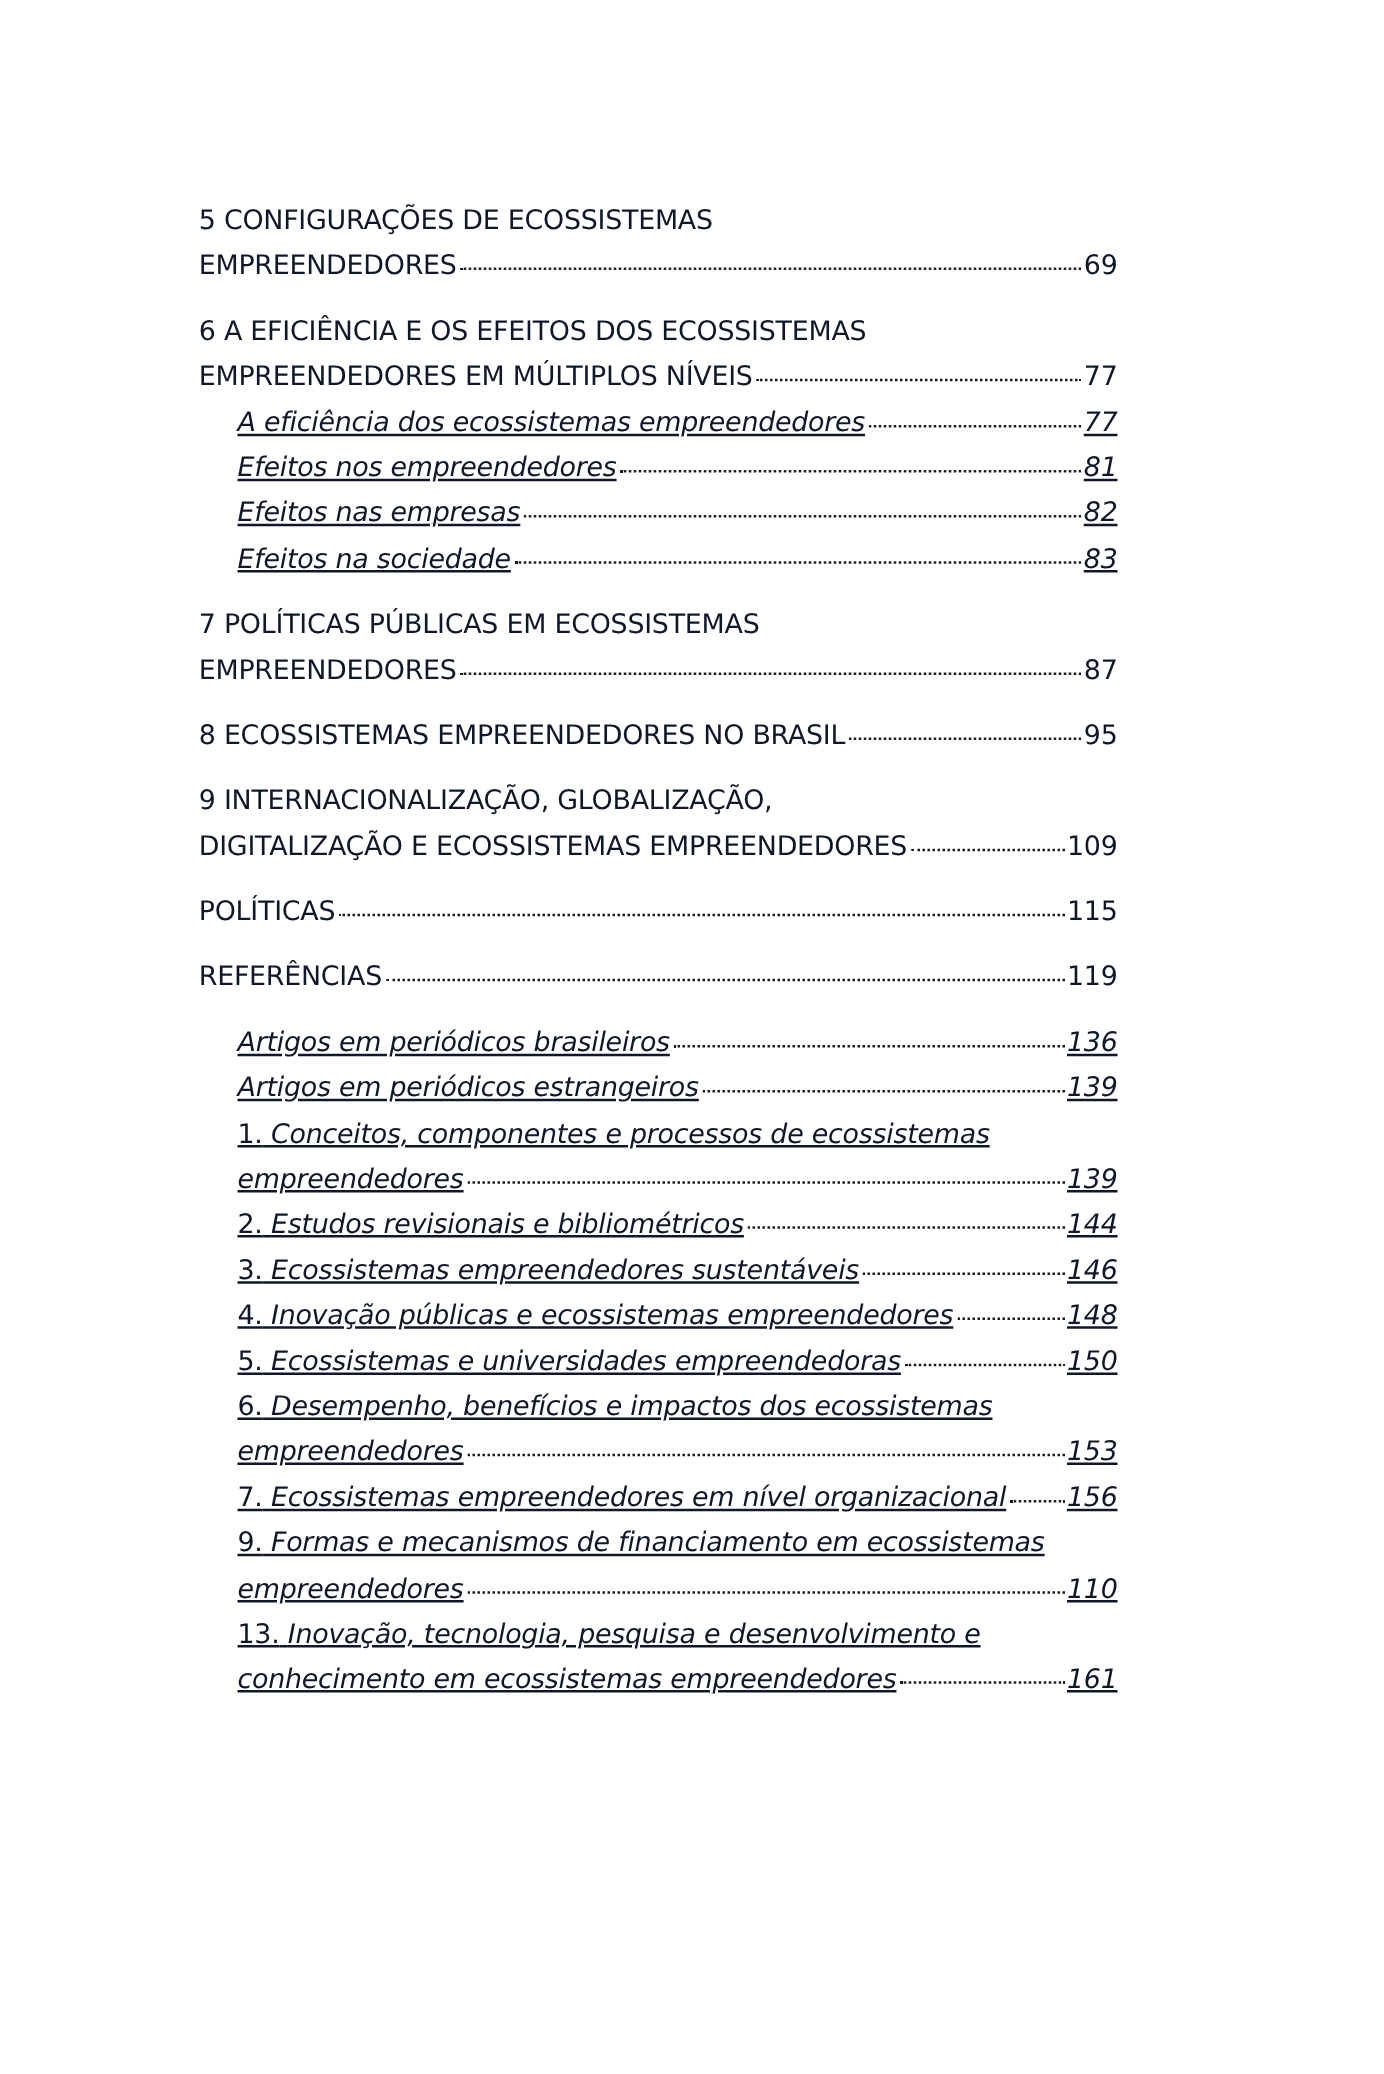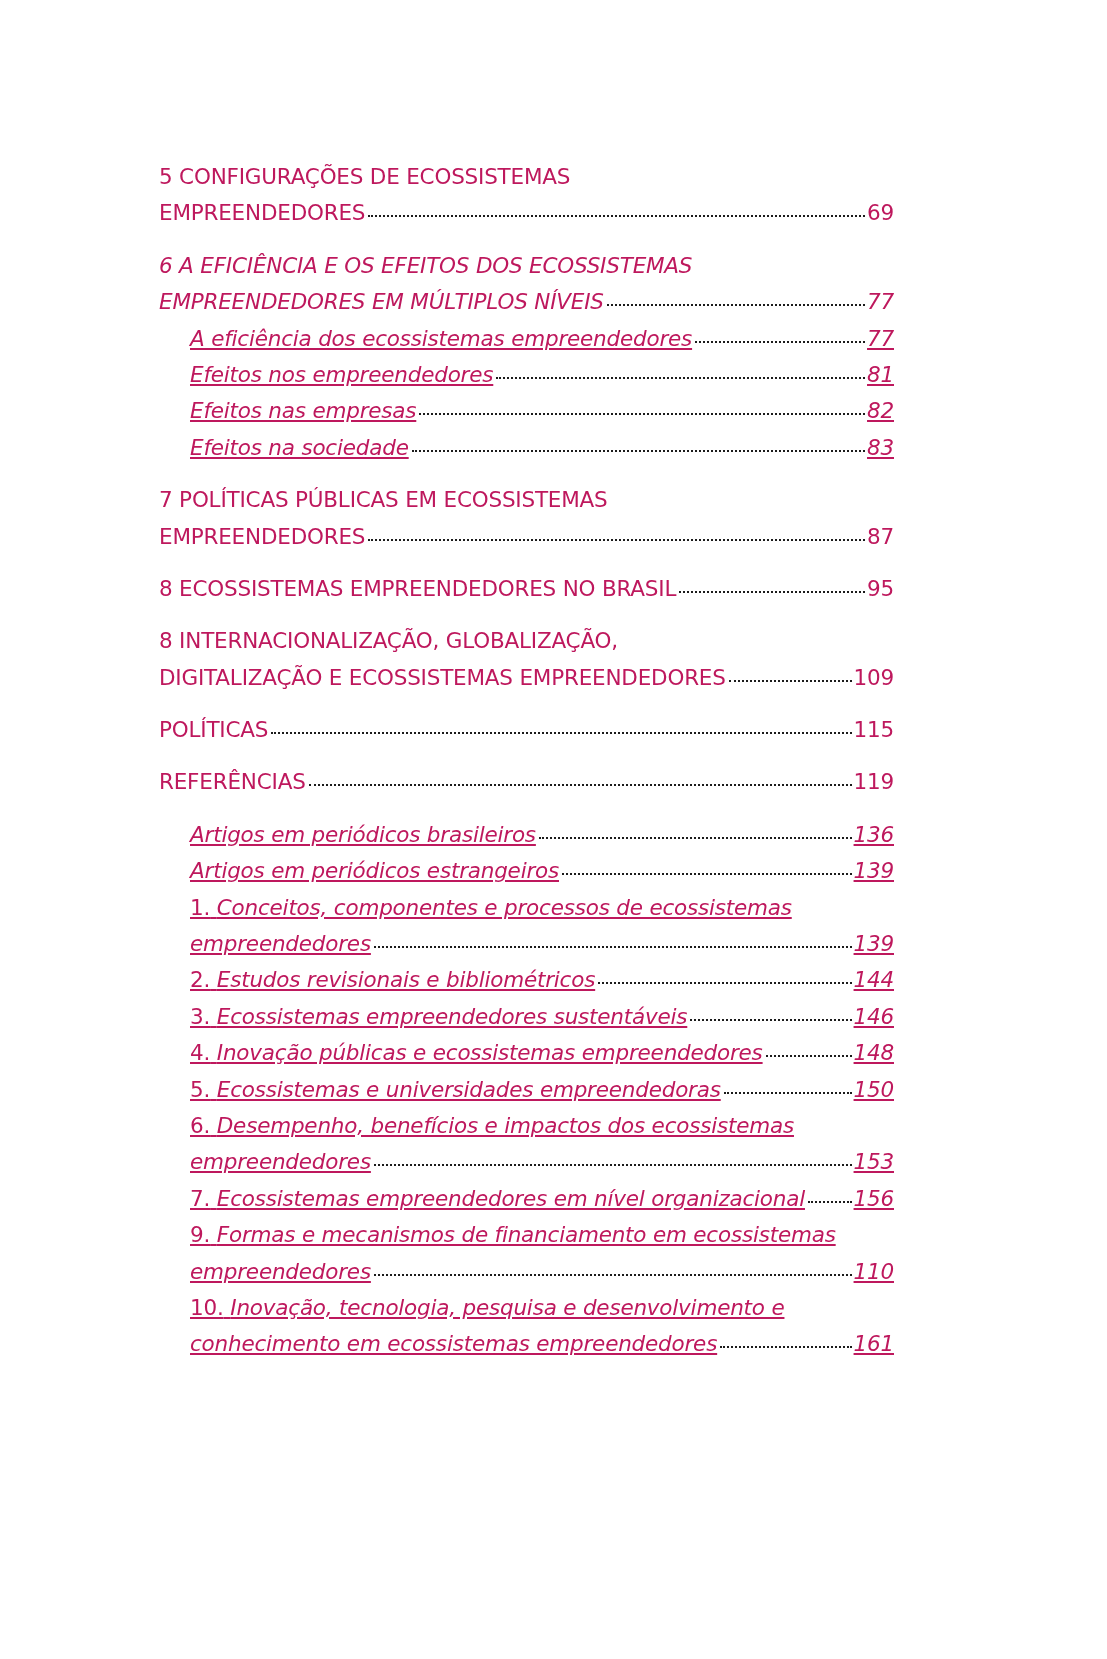--- a/index.html
+++ b/index.html
@@ -4,21 +4,21 @@
 <style>
   html, body { margin: 0; padding: 0; background: #ffffff; }
   body { width: 1107px; height: 1659px; position: relative; overflow: hidden; }
   .page {
     position: absolute;
     left: 159px;
     top: 159px;
     width: 735px;
     font-family: "DejaVu Sans", sans-serif;
     font-size: 21.5px;
-    color: #be185d;
+    color: #0f172a;
     letter-spacing: -0.2px;
   }
   .entry { margin-bottom: 16px; }
   .line {
     display: flex;
     align-items: baseline;
     height: 36.4px;
     line-height: 36.4px;
     white-space: nowrap;
   }
@@ -50,21 +50,21 @@
     <div class="entry">
       <div class="line">
         <span class="txt"><span>5 CONFIGURAÇÕES DE ECOSSISTEMAS</span></span>
       </div>
       <div class="line">
         <span class="txt"><span>EMPREENDEDORES</span></span>
         <span class="leader"></span>
         <span class="pg">69</span>
       </div>
     </div>
-    <div class="entry" style="margin-bottom: 0px; font-style: italic;">
+    <div class="entry" style="margin-bottom: 0px;">
       <div class="line">
         <span class="txt"><span>6 A EFICIÊNCIA E OS EFEITOS DOS ECOSSISTEMAS</span></span>
       </div>
       <div class="line">
         <span class="txt"><span>EMPREENDEDORES EM MÚLTIPLOS NÍVEIS</span></span>
         <span class="leader"></span>
         <span class="pg">77</span>
       </div>
     </div>
     <div class="entry sub">
@@ -107,21 +107,21 @@
     </div>
     <div class="entry">
       <div class="line">
         <span class="txt"><span>8 ECOSSISTEMAS EMPREENDEDORES NO BRASIL</span></span>
         <span class="leader"></span>
         <span class="pg">95</span>
       </div>
     </div>
     <div class="entry">
       <div class="line">
-        <span class="txt"><span>8 INTERNACIONALIZAÇÃO, GLOBALIZAÇÃO,</span></span>
+        <span class="txt"><span>9 INTERNACIONALIZAÇÃO, GLOBALIZAÇÃO,</span></span>
       </div>
       <div class="line">
         <span class="txt"><span>DIGITALIZAÇÃO E ECOSSISTEMAS EMPREENDEDORES</span></span>
         <span class="leader"></span>
         <span class="pg">109</span>
       </div>
     </div>
     <div class="entry">
       <div class="line">
         <span class="txt"><span>POLÍTICAS</span></span>
@@ -210,21 +210,21 @@
         <span class="txt"><span class="nm">9.</span> <span>Formas e mecanismos de financiamento em ecossistemas</span></span>
       </div>
       <div class="line">
         <span class="txt"><span>empreendedores</span></span>
         <span class="leader"></span>
         <span class="pg">110</span>
       </div>
     </div>
     <div class="entry sub num group-last">
       <div class="line">
-        <span class="txt"><span class="nm">10.</span> <span>Inovação, tecnologia, pesquisa e desenvolvimento e</span></span>
+        <span class="txt"><span class="nm">13.</span> <span>Inovação, tecnologia, pesquisa e desenvolvimento e</span></span>
       </div>
       <div class="line">
         <span class="txt"><span>conhecimento em ecossistemas empreendedores</span></span>
         <span class="leader"></span>
         <span class="pg">161</span>
       </div>
     </div>
   </div>
 
 </body></html>

